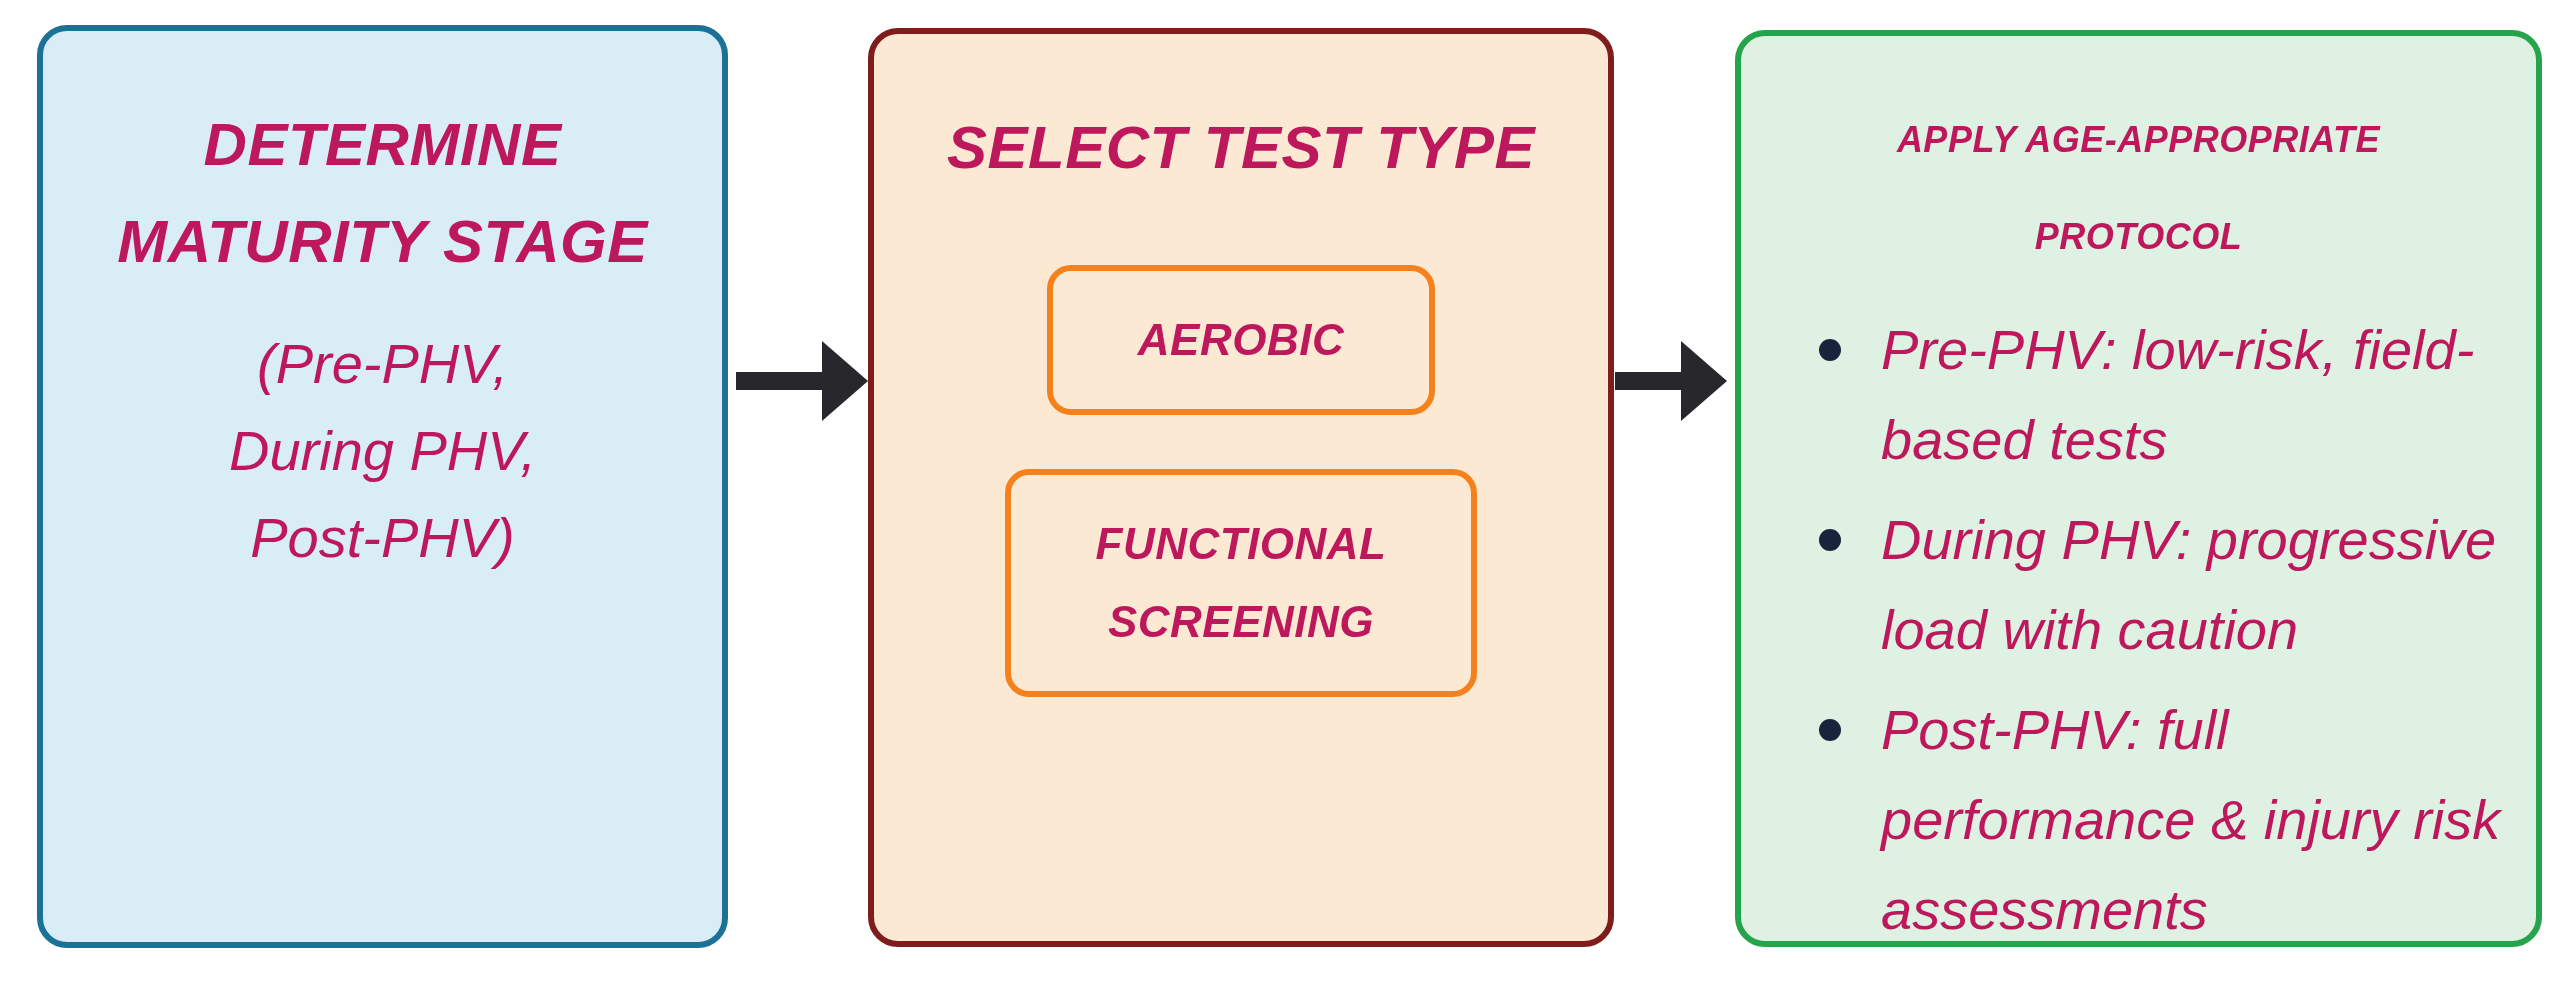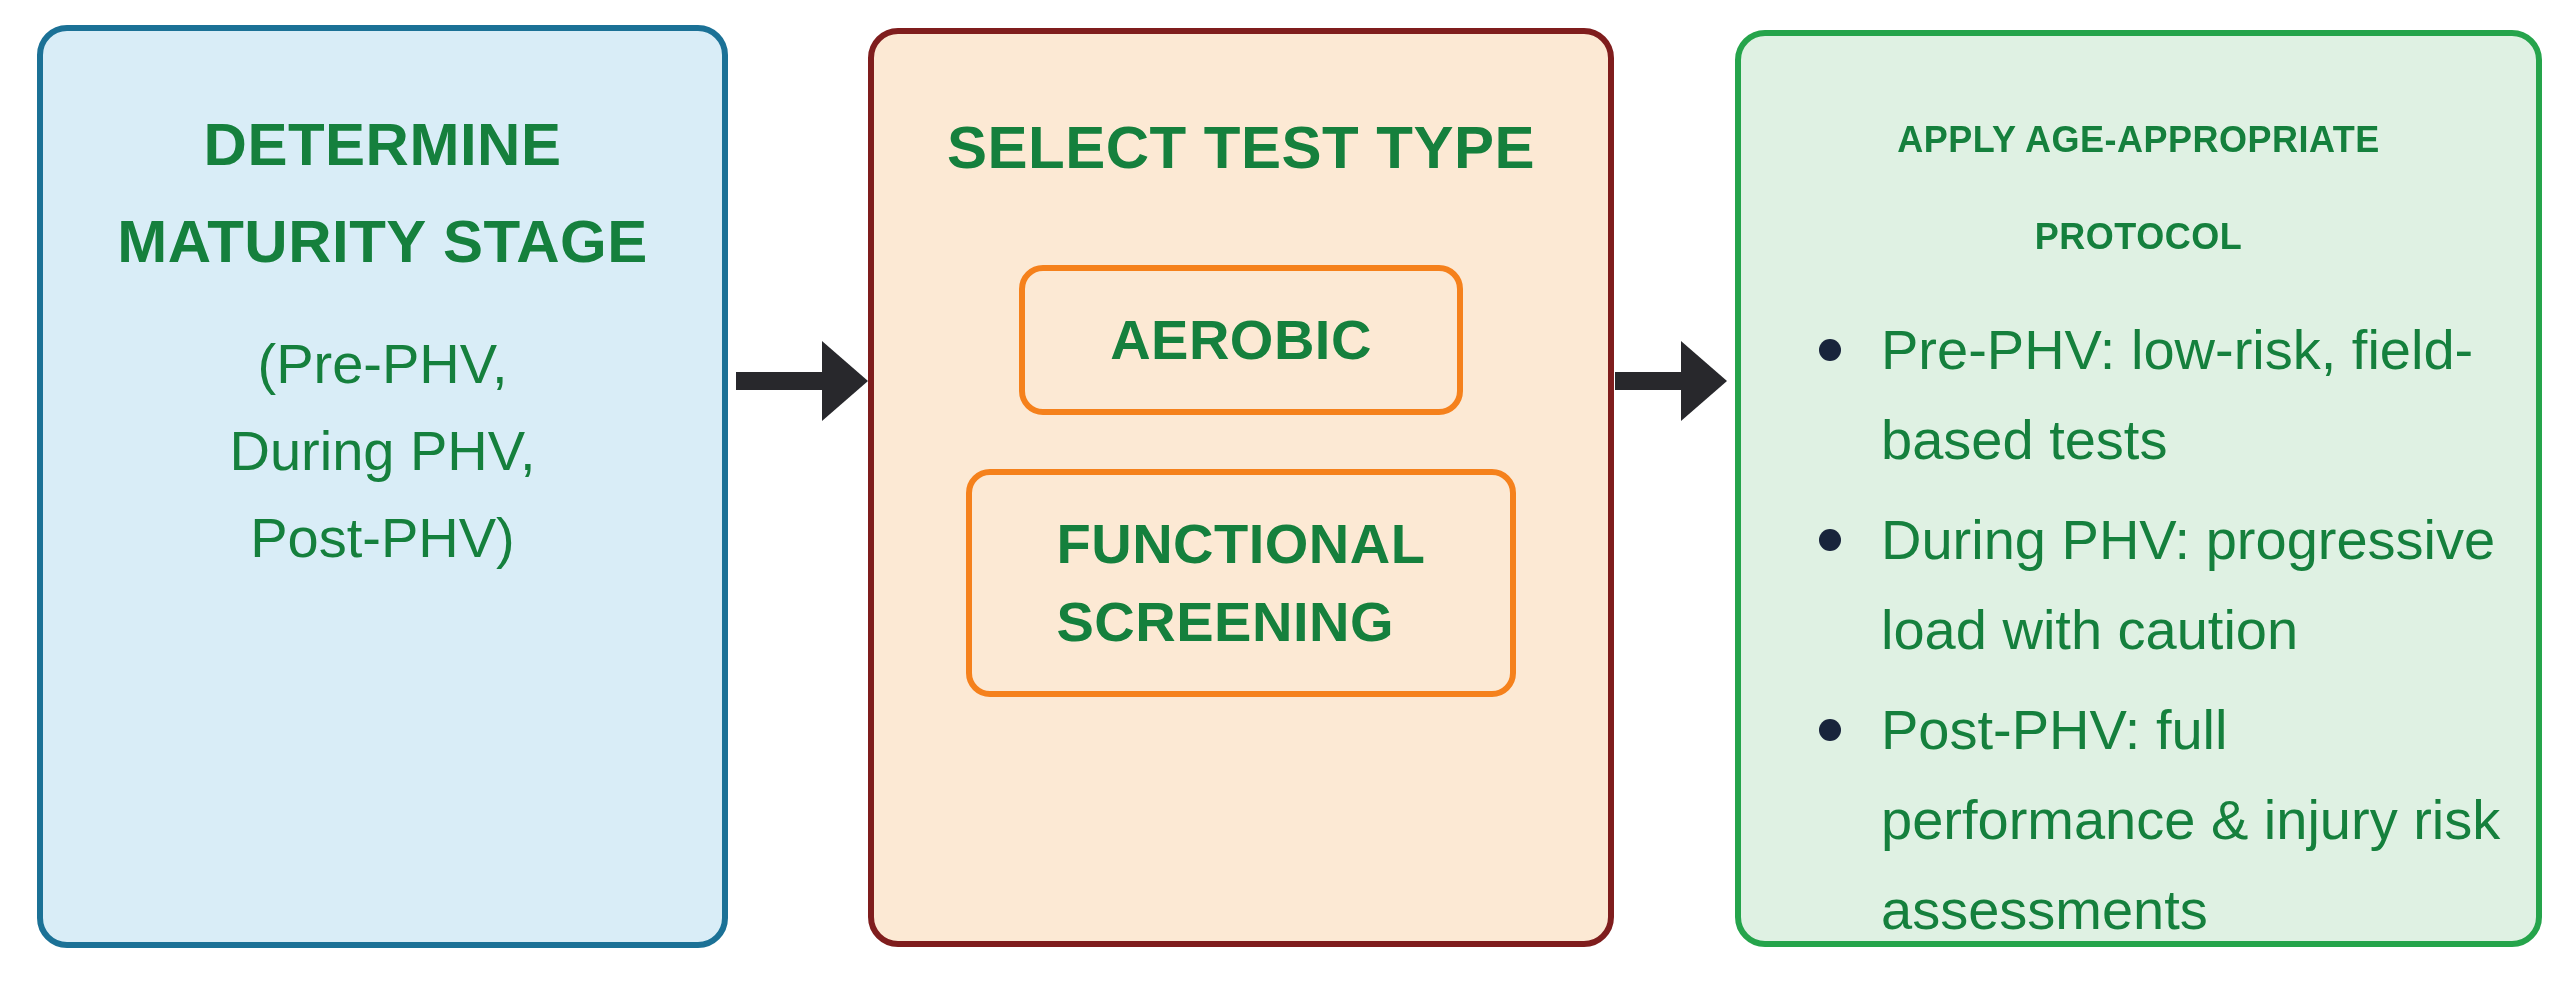--- a/index.html
+++ b/index.html
@@ -2,22 +2,23 @@
 <html><head>
 <meta charset="utf-8">
 <style>
   html, body { margin:0; padding:0; background:#ffffff; }
   body { font-family:"Liberation Sans", sans-serif; }
 
   .canvas {
     position:relative;
     width:2568px; height:986px;
     background:#ffffff;
-    color:#15803d;
+    color:#be185d;
     overflow:hidden;
+    font-style:italic;
   }
 
   .box {
     position:absolute;
     box-sizing:border-box;
     border-radius:30px;
   }
   .box--blue {
     left:37px; top:25px; width:691px; height:923px;
     background:#d9edf7;
@@ -60,24 +61,24 @@
     align-items:center;
     gap:54px;
     margin-top:69px;
   }
   .option {
     box-sizing:border-box;
     border:6px solid #f5811c;
     border-radius:24px;
     background:#fce9d4;
     font-weight:bold;
-    font-size:56px;
+    font-size:44px;
     line-height:78px;
     padding:30px 85px;
-    text-align:left;
+    text-align:center;
     white-space:pre-line;
     letter-spacing:0.5px;
   }
 
   .bullets {
     margin:20px 0 0;
     padding:0 24px 0 78px;
     list-style:none;
     font-size:56px;
     line-height:90px;

